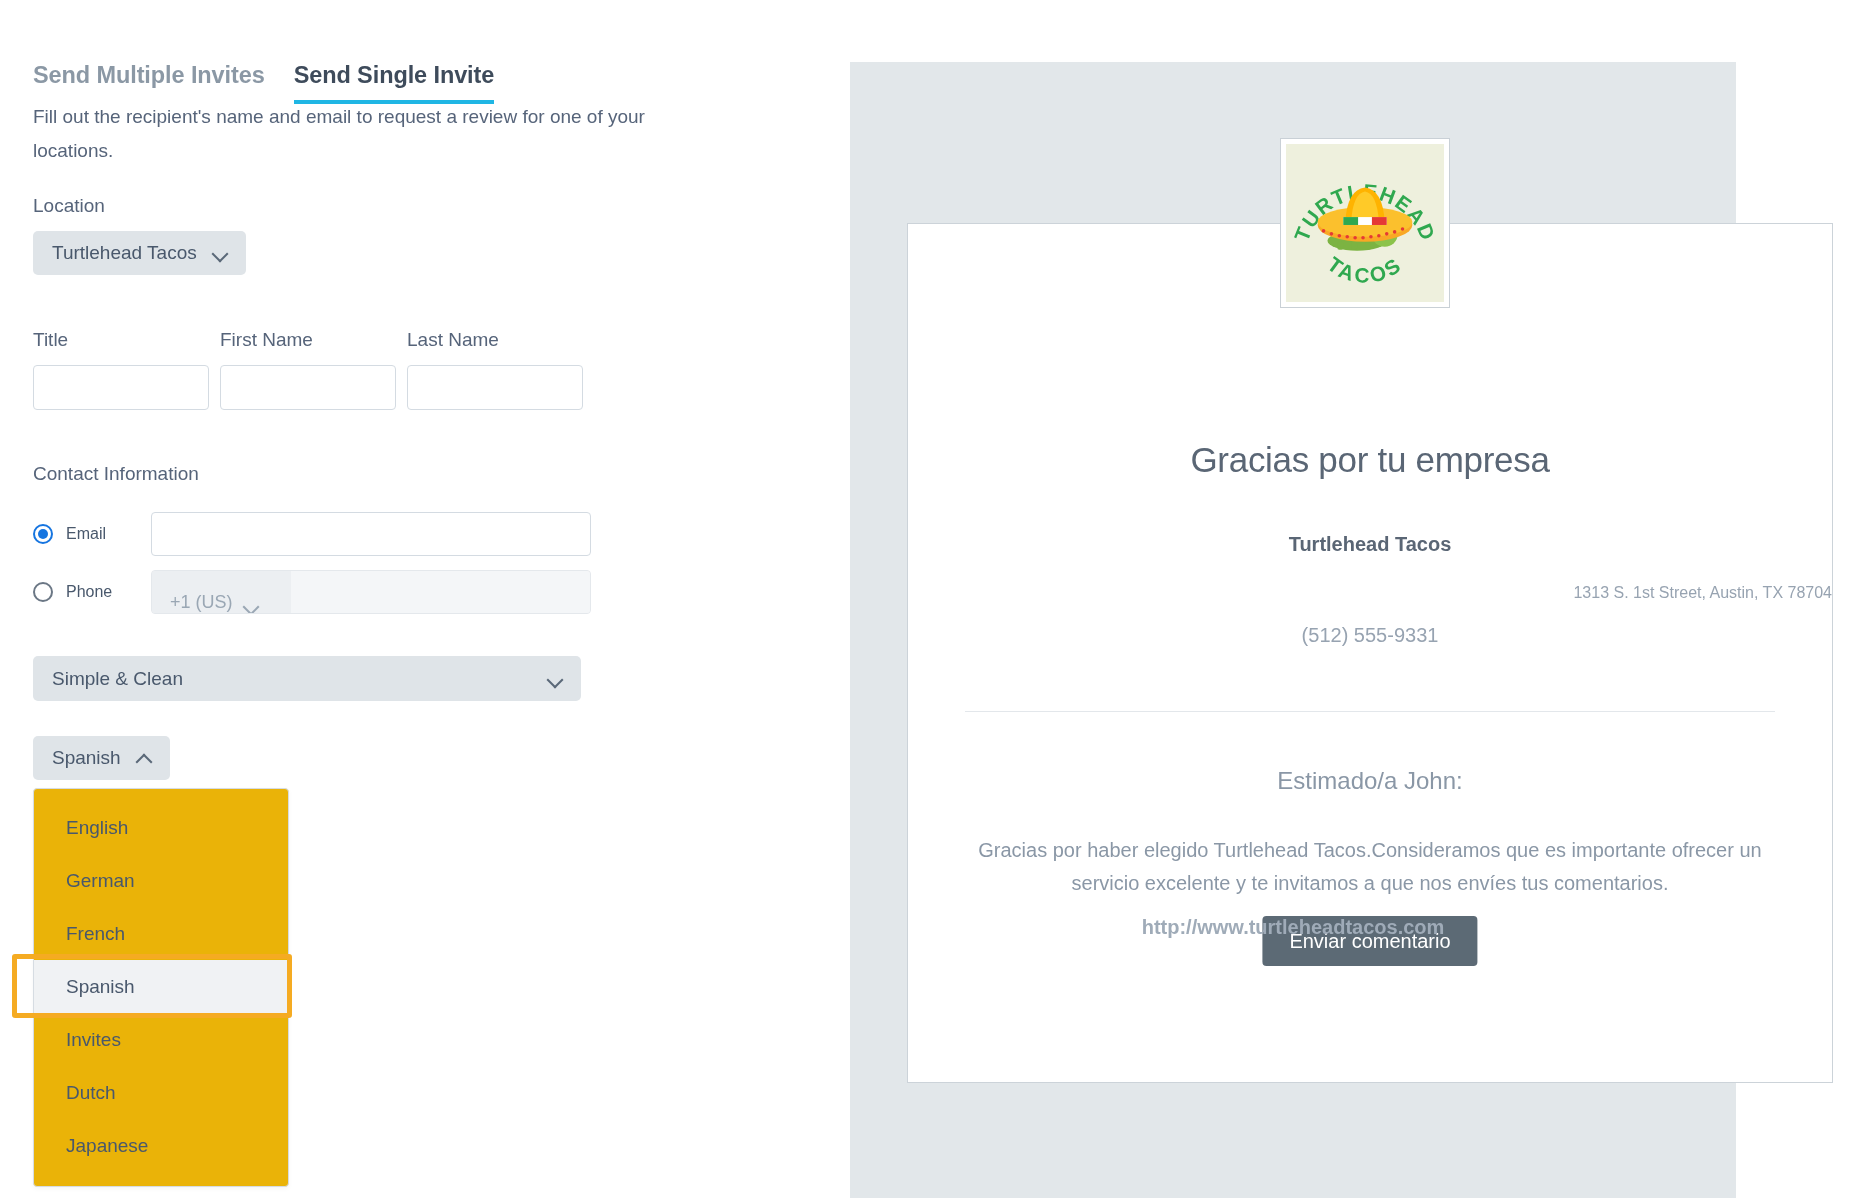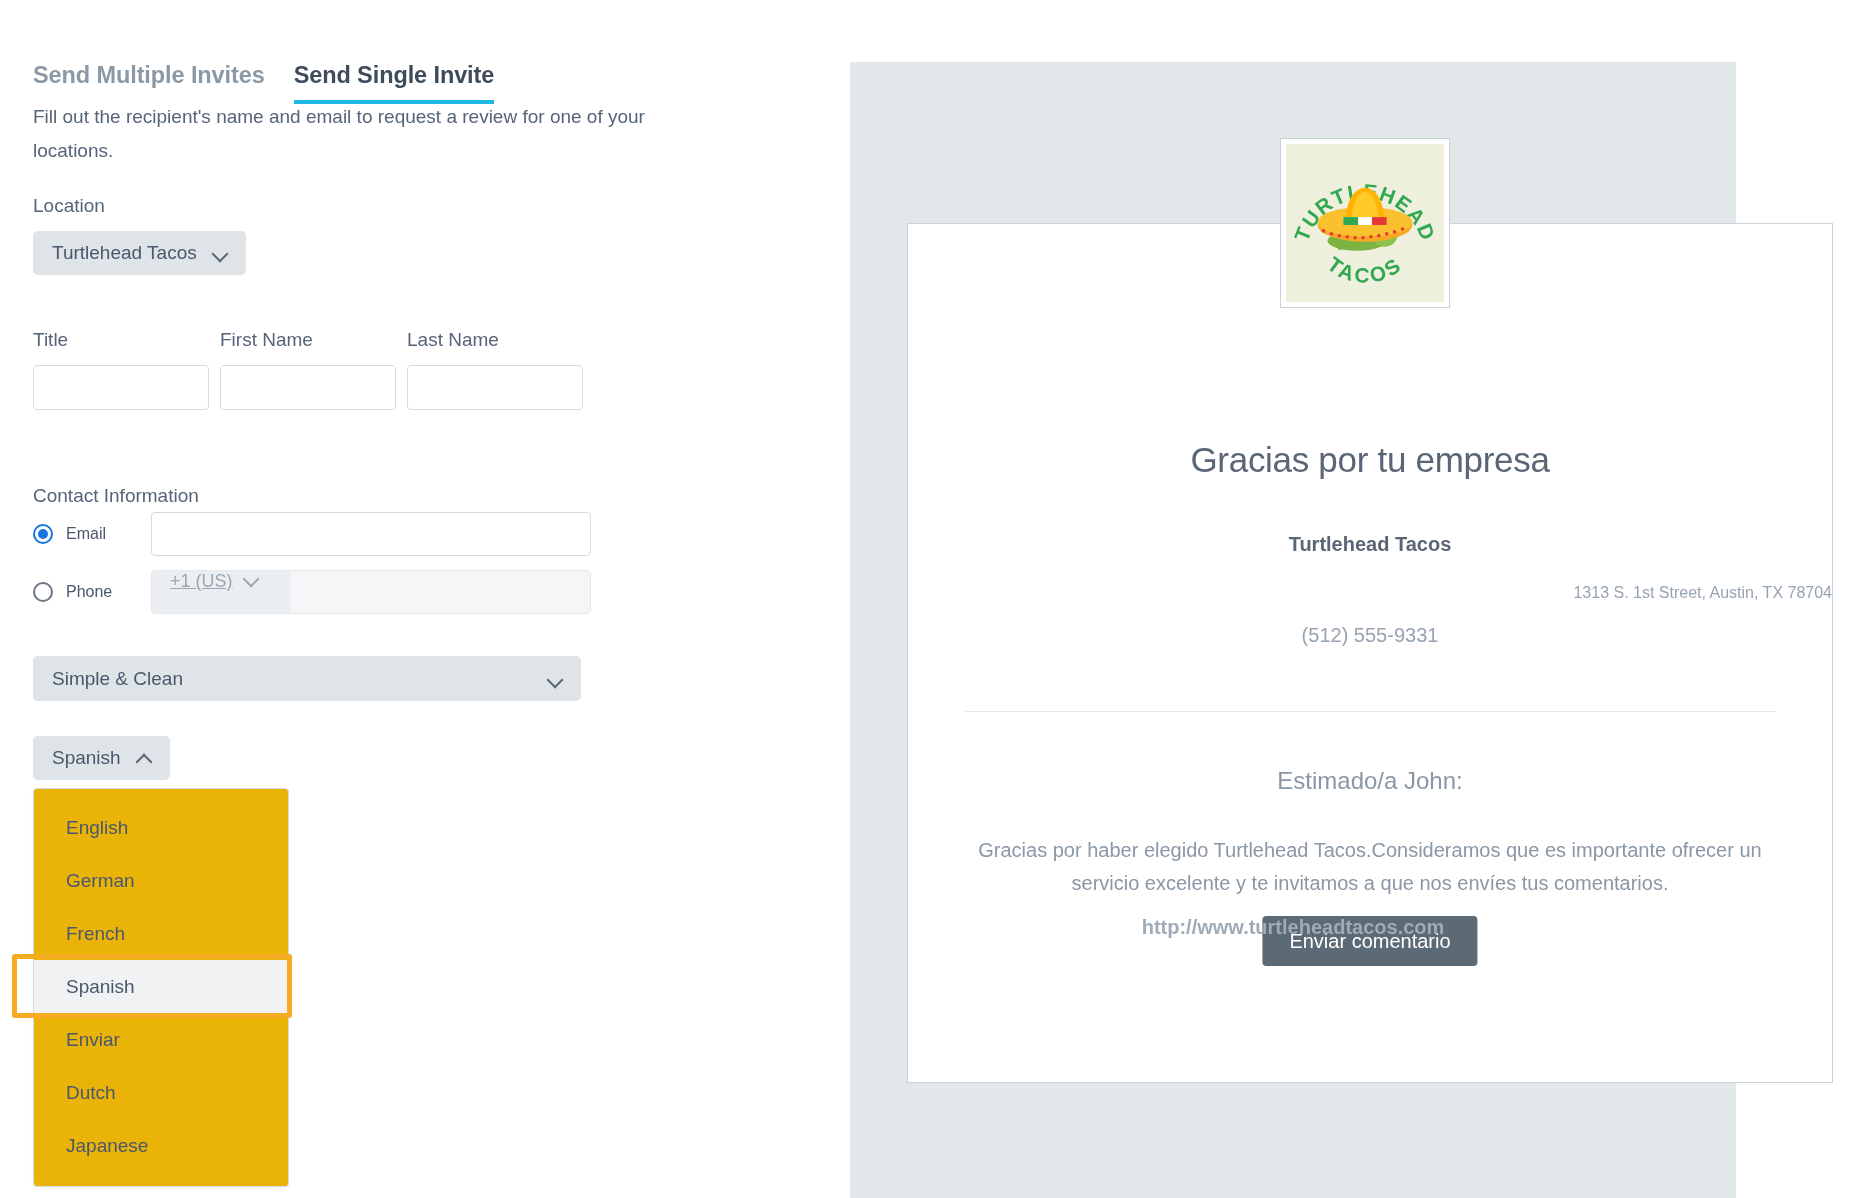--- a/index.html
+++ b/index.html
@@ -136,21 +136,21 @@
     border-radius: 4px;
     background: #ffffff;
     width: 100%;
     font-size: 18px;
     padding: 0 12px;
     color: #3e4b5b;
     font-family: "Liberation Sans", sans-serif;
     outline: none;
   }
 
-  .contact-label { position: absolute; left: 33px; top: 486px; }
+  .contact-label { position: absolute; left: 33px; top: 464px; }
 
   .radio-row {
     position: absolute;
     left: 33px;
     display: flex;
     align-items: center;
   }
   .radio-row.email-row { top: 512px; }
   .radio-row.phone-row { top: 570px; }
 
@@ -204,28 +204,27 @@
     height: 44px;
     display: flex;
     border-radius: 4px;
     overflow: hidden;
     background: #f0f2f4;
     border: 1px solid #e4e8ec;
   }
   .cc-select {
     width: 139px;
     display: flex;
-    align-items: flex-start;
+    align-items: flex-end;
     gap: 11px;
     padding: 0 18px;
     background: #eceff2;
     font-size: 18px;
     color: #9aa7b4;
     cursor: pointer;
-    text-decoration: underline;
   }
   .phone-input {
     flex: 1;
     border: none;
     background: #f4f6f8;
     font-size: 18px;
     padding: 0 12px;
     outline: none;
     font-family: "Liberation Sans", sans-serif;
   }
@@ -494,21 +493,21 @@
     <div class="lang-pill">
       <span>Spanish</span>
       <span class="chev up"></span>
     </div>
 
     <div class="lang-menu">
       <div class="lang-item">English</div>
       <div class="lang-item">German</div>
       <div class="lang-item">French</div>
       <div class="lang-item selected">Spanish</div>
-      <div class="lang-item">Enviar</div>
+      <div class="lang-item">Invites</div>
       <div class="lang-item">Dutch</div>
       <div class="lang-item">Japanese</div>
     </div>
 
     <div class="focus-ring"></div>
   </div>
 
   <div class="preview-outer">
 
     <div class="email-card">

